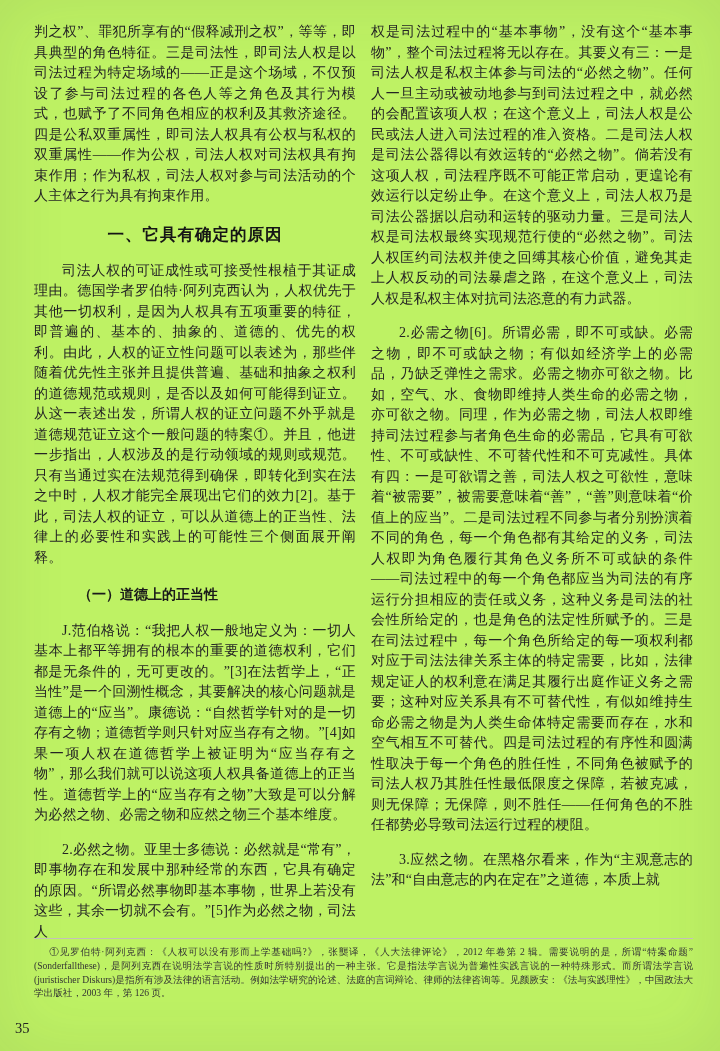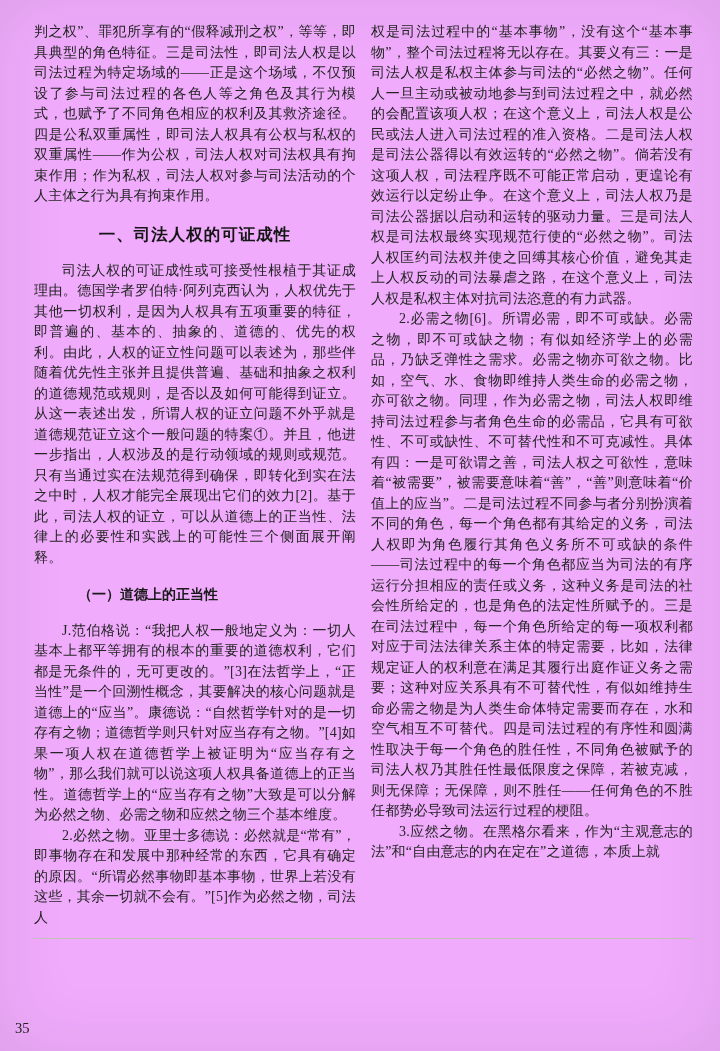--- a/index.html
+++ b/index.html
@@ -4,21 +4,21 @@
 <style>
   html, body {
     margin: 0;
     padding: 0;
   }
   .page {
     position: relative;
     width: 720px;
     height: 1051px;
     margin: 0 auto;
-    background: #f0abfc;
+    background: #bef264;
     box-shadow: inset 0 0 70px rgba(60,55,45,0.10);
     overflow: hidden;
     font-family: "Liberation Serif", "DejaVu Serif", serif;
     color: #222;
   }
   .content {
     position: absolute;
     top: 22px;
     left: 34px;
     right: 27px;
@@ -30,21 +30,21 @@
     min-width: 0;
   }
   .body-text {
     margin: 0;
     font-size: 14px;
     line-height: 20.5px;
     text-align: justify;
     letter-spacing: 0.2px;
     color: #242424;
   }
-  .indent { text-indent: 2em; }
+  .indent { text-indent: 2em; margin-top: 14px; }
   .section-heading {
     margin: 17px 0 15px 0;
     text-align: center;
     font-size: 16.5px;
     font-weight: bold;
     color: #151515;
     font-family: "Liberation Sans", "DejaVu Sans", sans-serif;
     letter-spacing: 1px;
   }
   .sub-heading {
@@ -86,21 +86,21 @@
 </head>
 <body>
 
 <div class="page">
 
   <div class="content">
 
     <div class="column">
       <p class="body-text">判之权”、罪犯所享有的“假释减刑之权”，等等，即具典型的角色特征。三是司法性，即司法人权是以司法过程为特定场域的——正是这个场域，不仅预设了参与司法过程的各色人等之角色及其行为模式，也赋予了不同角色相应的权利及其救济途径。四是公私双重属性，即司法人权具有公权与私权的双重属性——作为公权，司法人权对司法权具有拘束作用；作为私权，司法人权对参与司法活动的个人主体之行为具有拘束作用。</p>
 
-      <h2 class="section-heading">一、司法人权的可证成性</h2>
+      <h2 class="section-heading">一、它具有确定的原因</h2>
 
       <p class="body-text indent">司法人权的可证成性或可接受性根植于其证成理由。德国学者罗伯特·阿列克西认为，人权优先于其他一切权利，是因为人权具有五项重要的特征，即普遍的、基本的、抽象的、道德的、优先的权利。由此，人权的证立性问题可以表述为，那些伴随着优先性主张并且提供普遍、基础和抽象之权利的道德规范或规则，是否以及如何可能得到证立。从这一表述出发，所谓人权的证立问题不外乎就是道德规范证立这个一般问题的特案①。并且，他进一步指出，人权涉及的是行动领域的规则或规范。只有当通过实在法规范得到确保，即转化到实在法之中时，人权才能完全展现出它们的效力[2]。基于此，司法人权的证立，可以从道德上的正当性、法律上的必要性和实践上的可能性三个侧面展开阐释。</p>
 
       <p class="sub-heading">（一）道德上的正当性</p>
 
       <p class="body-text indent">J.范伯格说：“我把人权一般地定义为：一切人基本上都平等拥有的根本的重要的道德权利，它们都是无条件的，无可更改的。”[3]在法哲学上，“正当性”是一个回溯性概念，其要解决的核心问题就是道德上的“应当”。康德说：“自然哲学针对的是一切存有之物；道德哲学则只针对应当存有之物。”[4]如果一项人权在道德哲学上被证明为“应当存有之物”，那么我们就可以说这项人权具备道德上的正当性。道德哲学上的“应当存有之物”大致是可以分解为必然之物、必需之物和应然之物三个基本维度。</p>
 
       <p class="body-text indent">2.必然之物。亚里士多德说：必然就是“常有”，即事物存在和发展中那种经常的东西，它具有确定的原因。“所谓必然事物即基本事物，世界上若没有这些，其余一切就不会有。”[5]作为必然之物，司法人</p>
     </div>
 
@@ -109,17 +109,18 @@
 
       <p class="body-text indent">2.必需之物[6]。所谓必需，即不可或缺。必需之物，即不可或缺之物；有似如经济学上的必需品，乃缺乏弹性之需求。必需之物亦可欲之物。比如，空气、水、食物即维持人类生命的必需之物，亦可欲之物。同理，作为必需之物，司法人权即维持司法过程参与者角色生命的必需品，它具有可欲性、不可或缺性、不可替代性和不可克减性。具体有四：一是可欲谓之善，司法人权之可欲性，意味着“被需要”，被需要意味着“善”，“善”则意味着“价值上的应当”。二是司法过程不同参与者分别扮演着不同的角色，每一个角色都有其给定的义务，司法人权即为角色履行其角色义务所不可或缺的条件——司法过程中的每一个角色都应当为司法的有序运行分担相应的责任或义务，这种义务是司法的社会性所给定的，也是角色的法定性所赋予的。三是在司法过程中，每一个角色所给定的每一项权利都对应于司法法律关系主体的特定需要，比如，法律规定证人的权利意在满足其履行出庭作证义务之需要；这种对应关系具有不可替代性，有似如维持生命必需之物是为人类生命体特定需要而存在，水和空气相互不可替代。四是司法过程的有序性和圆满性取决于每一个角色的胜任性，不同角色被赋予的司法人权乃其胜任性最低限度之保障，若被克减，则无保障；无保障，则不胜任——任何角色的不胜任都势必导致司法运行过程的梗阻。</p>
 
       <p class="body-text indent">3.应然之物。在黑格尔看来，作为“主观意志的法”和“自由意志的内在定在”之道德，本质上就</p>
     </div>
 
   </div>
 
   <div class="footnote-area">
     <hr class="footnote-rule">
+    <p class="footnote">①见罗伯特·阿列克西：《人权可以没有形而上学基础吗?》，张龑译，《人大法律评论》，2012 年卷第 2 辑。需要说明的是，所谓“特案命题”(Sonderfallthese)，是阿列克西在说明法学言说的性质时所特别提出的一种主张。它是指法学言说为普遍性实践言说的一种特殊形式。而所谓法学言说(juristischer Diskurs)是指所有涉及法律的语言活动。例如法学研究的论述、法庭的言词辩论、律师的法律咨询等。见颜厥安：《法与实践理性》，中国政法大学出版社，2003 年，第 126 页。</p>
   </div>
 
   <div class="page-number">35</div>
 
 </div>
 
 </body></html>

